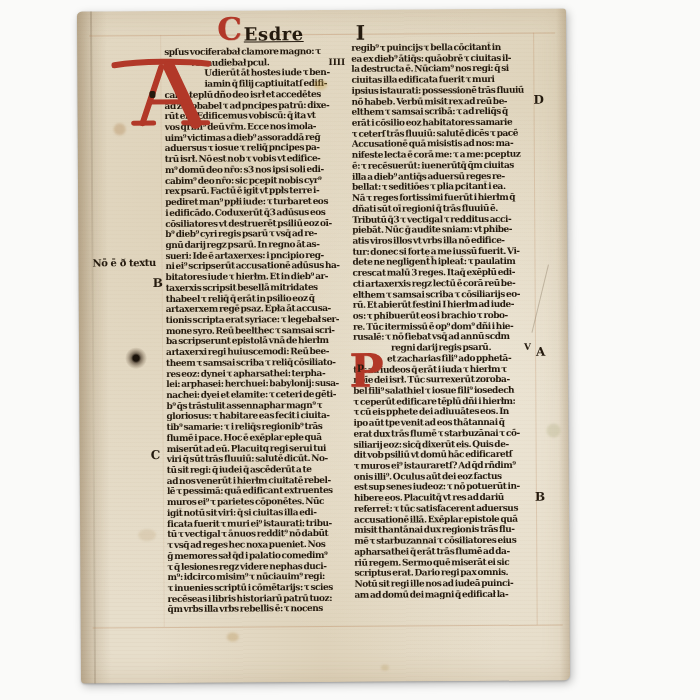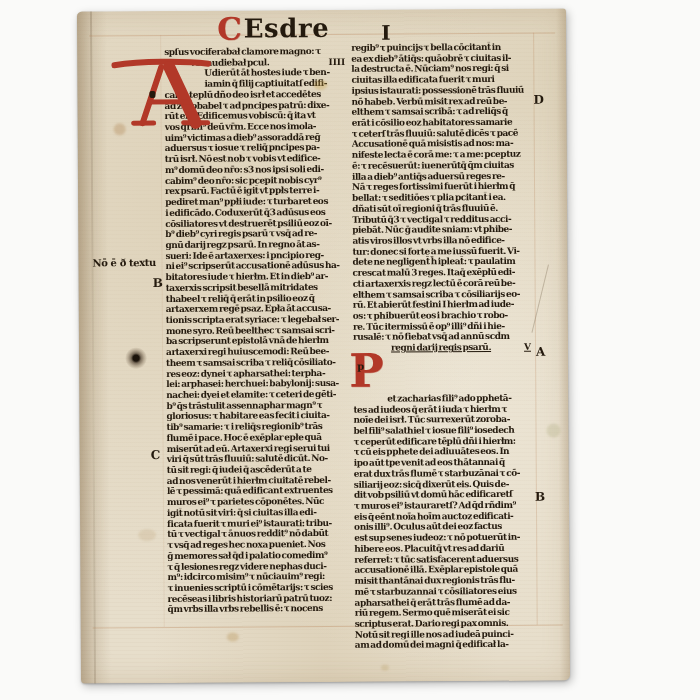--- a/index.html
+++ b/index.html
@@ -39,21 +39,21 @@
   .rule-top{left:12px;width:466px;top:24px;}
   .rule-bottom{left:12px;width:470px;top:616px;}
   .rule-v{position:absolute;width:1px;background:rgba(175,115,70,0.22);}
   .rule-right{left:456px;top:24px;height:592px;}
   .rule-left{left:83px;top:24px;height:592px;opacity:.5;}
 
   
   .header{position:absolute;left:140px;top:2px;width:240px;display:flex;align-items:flex-start;}
   .header-c{color:#b23828;font-size:31px;line-height:32px;font-weight:700;margin-right:2px;
     text-shadow:0.5px 0.5px 0 rgba(178,56,40,0.5);}
-  .header-title{font-size:26px;font-weight:700;margin-top:1px;color:#241a0e;letter-spacing:0.5px;}
+  .header-title{font-size:18px;font-weight:700;margin-top:11px;color:#241a0e;letter-spacing:0.5px;text-decoration:underline;}
   .header-num{font-size:20px;font-weight:700;margin:9px 0 0 52px;color:#241a0e;}
 
   
   .col{position:absolute;font-size:9px;font-weight:700;color:#241a0e;
     letter-spacing:-0.5px;word-spacing:-1.5px;}
   .col1{left:87px;top:36px;width:183px;}
   .col2{left:274px;top:33px;width:180px;}
   .tl{height:10.72px;line-height:10.8px;white-space:nowrap;overflow:hidden;}
   .justify{display:flex;justify-content:space-between;}
   .chapnum{padding-right:2px;letter-spacing:0;}
@@ -146,21 +146,21 @@
         <div class="tl">ba scripserunt epistolā vnā de hierłm</div>
         <div class="tl">artaxerxi regi huiuscemodi: Reū bee-</div>
         <div class="tl">theem τ samsai scriba τ reliq̄ cōsiliato-</div>
         <div class="tl">res eoz: dynei τ apharsathei: terpha-</div>
         <div class="tl">lei: arphasei: herchuei: babylonij: susa-</div>
         <div class="tl">nachei: dyei et elamite: τ ceteri de gēti-</div>
         <div class="tl">b⁹ q̄s trāstulit assennaphar magn⁹ τ</div>
         <div class="tl">gloriosus: τ habitare eas fecit i ciuita-</div>
         <div class="tl">tib⁹ samarie: τ i reliq̄s regionib⁹ trās</div>
         <div class="tl">flumē i pace. Hoc ē exēplar epłe quā</div>
-        <div class="tl">miserūt ad eū. Artaxerxi regi serui tui</div>
+        <div class="tl">miserūt ad eū. Placuitq regi serui tui</div>
         <div class="tl">viri q̄ sūt trās fluuiū: salutē dicūt. No-</div>
         <div class="tl">tū sit regi: q̄ iudei q̄ ascēderūt a te</div>
         <div class="tl">ad nos venerūt i hierłm ciuitatē rebel-</div>
         <div class="tl">lē τ pessimā: quā edificant extruentes</div>
         <div class="tl">muros ei⁹ τ parietes cōponētes. Nūc</div>
         <div class="tl">igit̄ notū sit viri: q̄ si ciuitas illa edi-</div>
         <div class="tl">ficata fuerit τ muri ei⁹ istaurati: tribu-</div>
         <div class="tl">tū τ vectigal τ ānuos reddit⁹ nō dabūt</div>
         <div class="tl">τ vsq̄ ad reges hec noxa pueniet. Nos</div>
         <div class="tl">ḡ memores sał q̄d i palatio comedim⁹</div>
@@ -177,51 +177,50 @@
         <div class="tl">ciuitas illa edificata fuerit τ muri</div>
         <div class="tl">ipsius istaurati: possessionē trās fluuiū</div>
         <div class="tl">nō habeb. Verbū misit rex ad reū be-</div>
         <div class="tl">elthem τ samsai scribā: τ ad reliq̄s q̄</div>
         <div class="tl">erāt i cōsilio eoz habitatores samarie</div>
         <div class="tl">τ ceterſ trās fluuiū: salutē dicēs τ pacē</div>
         <div class="tl">Accusationē quā misistis ad nos: ma-</div>
         <div class="tl">nifeste lecta ē corā me: τ a me: pceptuz</div>
         <div class="tl">ē: τ recēsuerūt: iuenerūtq̄ q̄m ciuitas</div>
         <div class="tl">illa a dieb⁹ antiq̄s aduersū reges re-</div>
+        <div class="tl">bellat: τ seditiōes τ plia pcitant̄ i ea.</div>
         <div class="tl">Nā τ reges fortissimi fuerūt i hierłm q̄</div>
-        <div class="tl">bellat: τ seditiōes τ plia pcitant̄ i ea.</div>
         <div class="tl">dñati sūt oī regioni q̄ trās fluuiū ē.</div>
         <div class="tl">Tributū q̄3 τ vectigal τ redditus acci-</div>
         <div class="tl">piebāt. Nūc ḡ audite sniam: vt phibe-</div>
         <div class="tl">atis viros illos vt vrbs illa nō edifice-</div>
         <div class="tl">tur: donec si forte a me iussū fuerit. Vi-</div>
         <div class="tl">dete ne negligent̄ h̄ ipleat̄: τ paulatim</div>
         <div class="tl">crescat malū 3 reges. Itaq̄ exēpłū edi-</div>
         <div class="tl">cti artaxerxis regz lectū ē corā reū be-</div>
         <div class="tl">elthem τ samsai scriba τ cōsiliarijs eo-</div>
         <div class="tl">rū. Et abierūt festini I hierłm ad iude-</div>
         <div class="tl">os: τ phibuerūt eos i brachio τ robo-</div>
-        <div class="tl">re. Tūc itermissū ē op⁹ illi⁹ dñi i hie-</div>
+        <div class="tl">re. Tūc itermissū ē op⁹ dom⁹ dñi i hie-</div>
         <div class="tl">rusalē: τ nō fiebat vsq̄ ad annū scd̄m</div>
-        <div class="tl justify" style="padding-left: 38px; text-decoration: underline;">
+        <div class="tl justify" style="padding-left: 38px;">
           <span>regni darij regis psarū.</span>
           <span class="chapnum">V</span>
         </div>
-        <div class="tl" style="padding-left: 34px; margin-top: 40px;">et zacharias fili⁹ ado pphetā-</div>
+        <div class="tl" style="padding-left: 34px;">et zacharias fili⁹ ado pphetā-</div>
         <div class="tl">tes ad iudeos q̄ erāt i iuda τ hierłm τ</div>
         <div class="tl">noīe dei isrł. Tūc surrexerūt zoroba-</div>
         <div class="tl">bel fili⁹ salathiel τ iosue fili⁹ iosedech</div>
         <div class="tl">τ ceperūt edificare tēplū dñi i hierłm:</div>
         <div class="tl">τ cū eis pphete dei adiuuātes eos. In</div>
         <div class="tl">ipo aūt tpe venit ad eos thātannai q̄</div>
         <div class="tl">erat dux trās flumē τ starbuzānai τ cō-</div>
         <div class="tl">siliarij eoz: sicq̄ dixerūt eis. Quis de-</div>
         <div class="tl">dit vob psiliū vt domū hāc edificaretſ</div>
         <div class="tl">τ muros ei⁹ istauraretſ? Ad q̄d rñdim⁹</div>
-        <div class="tl">eis q̄ eēnt noīa hoīm auctoz edificati-</div>
         <div class="tl">onis illi⁹. Oculus aūt dei eoz factus</div>
         <div class="tl">est sup senes iudeoz: τ nō potuerūt in-</div>
         <div class="tl">hibere eos. Placuitq̄ vt res ad dariū</div>
         <div class="tl">referret̄: τ tūc satisfacerent aduersus</div>
         <div class="tl">accusationē illā. Exēplar epistole quā</div>
         <div class="tl">misit thantānai dux regionis trās flu-</div>
         <div class="tl">mē τ starbuzannai τ cōsiliatores eius</div>
         <div class="tl">apharsathei q̄ erāt trās flumē ad da-</div>
         <div class="tl">riū regem. Sermo quē miserāt ei sic</div>
         <div class="tl">scriptus erat. Dario regi pax omnis.</div>

